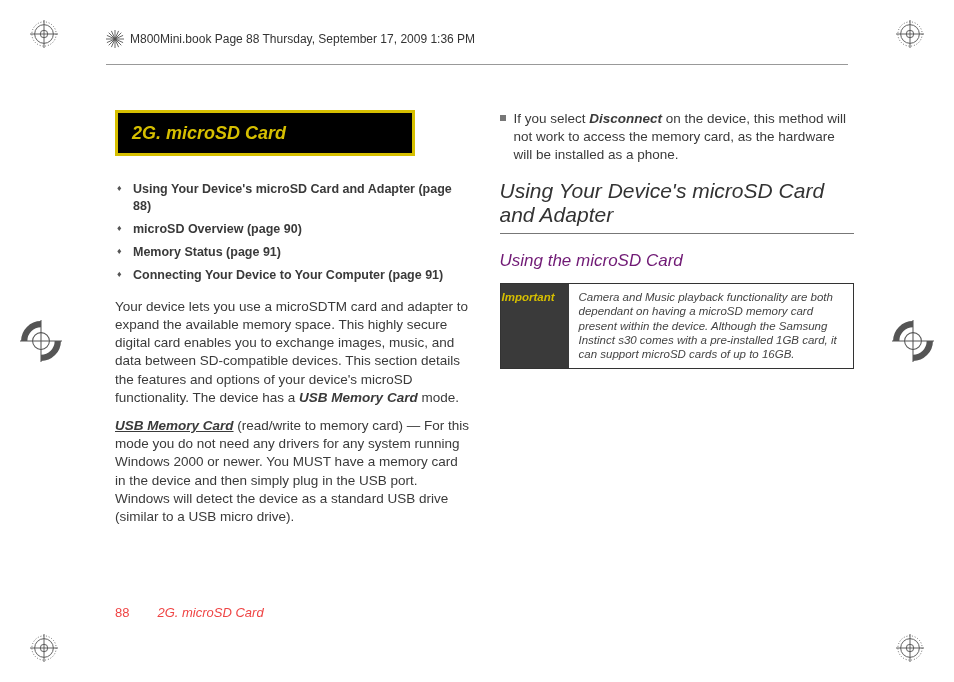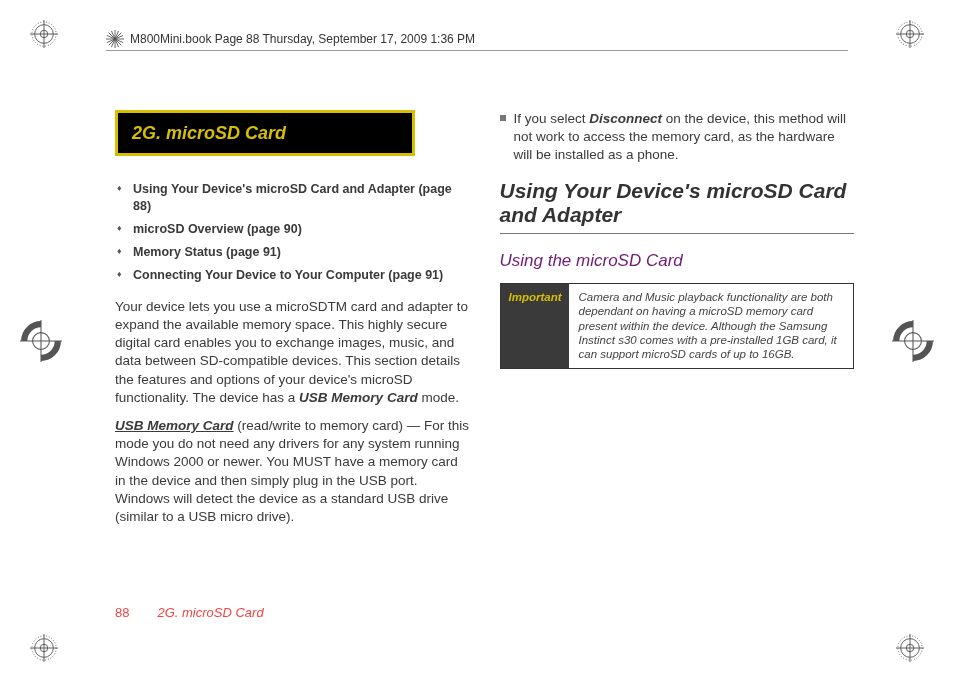--- a/index.html
+++ b/index.html
@@ -33,21 +33,21 @@
   .reg-left svg, .reg-right svg { width:100%; height:100%; }
 
   .header-line {
     position: absolute;
     top: 30px;
     left: 106px;
     right: 106px;
     font-size: 12px;
     color: #333;
     border-bottom: 1px solid #999;
-    padding-bottom: 2px;
+    padding-bottom: 16px;
   }
   .header-inner {
     display: flex;
     align-items: center;
     gap: 6px;
   }
   .burst-icon { width:18px; height:18px; flex:0 0 auto; }
 
   .content {
     position: absolute;
@@ -110,21 +110,21 @@
   .bullet-block .sq {
     width: 6px; height: 6px; background:#777; margin-top:5px; flex:0 0 auto;
   }
 
   .h1 {
     font-style: italic;
     font-size: 21px;
     color: #333;
     line-height: 1.15;
     margin: 6px 0 6px 0;
-    font-weight: bold;
+    font-weight: normal;
   }
   .hr { border-bottom: 1px solid #777; margin: 6px 0 16px 0; }
   .h2 {
     font-style: italic;
     font-size: 17px;
     color: #701a75;
     margin: 0 0 10px 0;
     font-weight: normal;
   }
 
@@ -132,21 +132,21 @@
     border: 1px solid #333;
     display: flex;
     font-size: 11.5px;
     line-height: 1.25;
   }
   .important-label {
     background: #3a3a3a;
     color: #d6bf00;
     font-style: italic;
     font-weight: bold;
-    padding: 6px 8px;
+    padding: 6px 1px;
     width: 68px;
     flex: 0 0 auto;
     box-sizing: border-box;
   }
   .important-text {
     padding: 6px 8px 6px 10px;
     font-style: italic;
     color: #444;
   }
 

